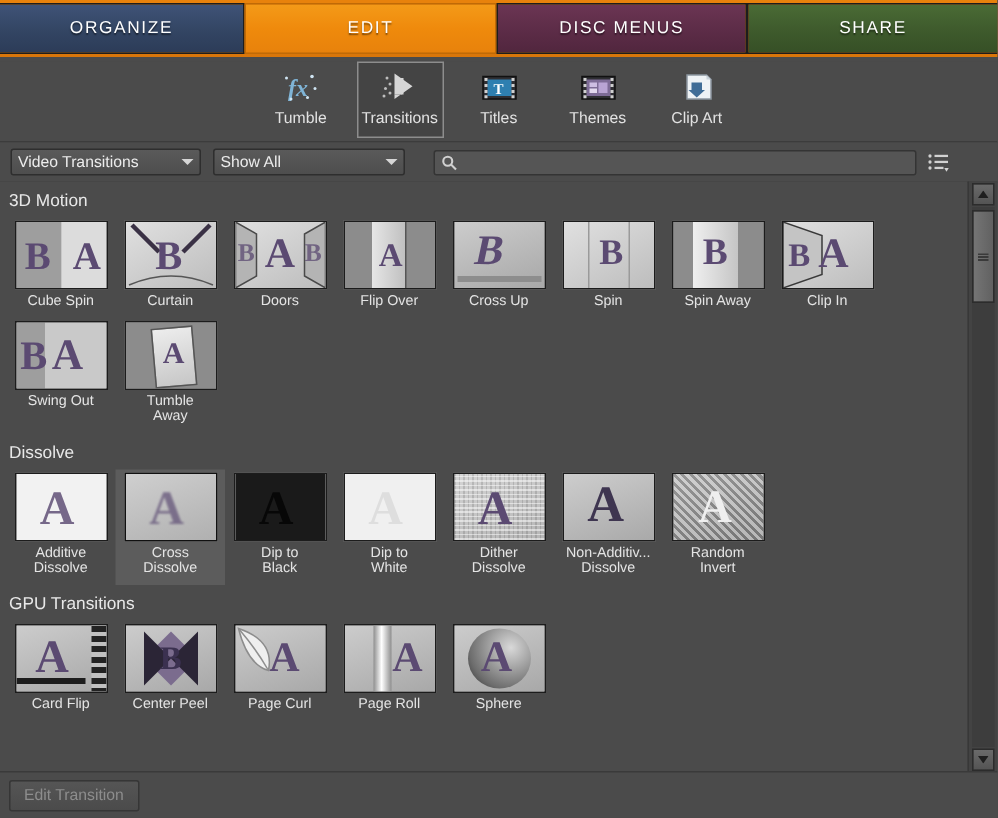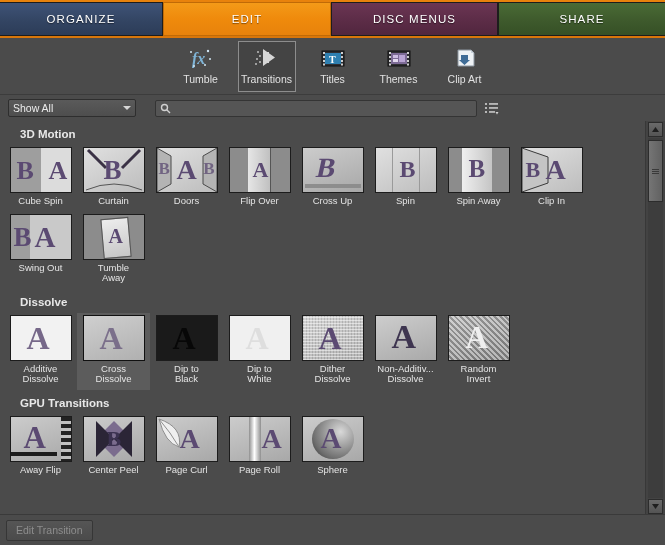--- a/index.html
+++ b/index.html
@@ -122,22 +122,21 @@
 
   
   .content{
     position:absolute;left:0;top:121px;width:645px;height:394px;
     background:#4b4b4b;
     overflow:hidden;
     box-sizing:border-box;
   }
   .grouptitle{
     font-size:11.5px;color:#e8e8e8;
-    padding:7px 0 5px 20px;
-    font-weight:bold;
+    padding:7px 0 5px 6px;
   }
   .grid{
     display:flex;flex-wrap:wrap;
     padding-left:4px;
   }
   .cell{
     width:73px;
     display:flex;flex-direction:column;align-items:center;
     padding:2px 0 5px 0;margin-right:0px;
     box-sizing:border-box;
@@ -318,20 +317,24 @@
           <path d="M6 3 H19 L22 6 V19 H6 Z" fill="#eef2f5" stroke="#8c96a0" stroke-width="1"></path>
           <path d="M19 3 L19 6 L22 6 Z" fill="#c9d2da"></path>
           <path d="M9 8 h7 v5 h2 l-5.5 5 L7 13 h2 z" fill="#3f6c96"></path>
         </svg>
       </span>
       <span class="lbl">Clip Art</span>
     </div>
   </div>
 
   <div class="filterbar">
+    <div class="combo" id="combo-cat">
+      <span class="ctext">Video Transitions</span>
+      <span class="carrow"></span>
+    </div>
     <div class="combo" id="combo-show">
       <span class="ctext">Show All</span>
       <span class="carrow"></span>
     </div>
     <div class="searchwrap">
       <span class="sicon">
         <svg width="11" height="11" viewBox="0 0 11 11">
           <circle cx="4.5" cy="4.5" r="3" fill="none" stroke="#d0d0d0" stroke-width="1.4"></circle>
           <line x1="6.7" y1="6.7" x2="10" y2="10" stroke="#d0d0d0" stroke-width="1.4"></line>
         </svg>
@@ -535,21 +538,21 @@
     <div class="grouptitle">GPU Transitions</div>
     <div class="grid">
 
       <div class="cell">
         <div class="thumb">
           <div class="bg-md"></div>
           <div style="position:absolute;right:0;top:0;width:10px;height:100%;background:repeating-linear-gradient(180deg,#222 0 4px,#c0c0c0 4px 7px);"></div>
           <div style="position:absolute;left:0;bottom:5px;width:46px;height:4px;background:#1d1d1d;"></div>
           <span class="letter" style="left:13px;top:3px;font-size:31px;">A</span>
         </div>
-        <div class="cap">Away Flip</div>
+        <div class="cap">Card Flip</div>
       </div>
 
       <div class="cell">
         <div class="thumb">
           <div class="bg-md"></div>
           <svg style="position:absolute;inset:0" width="60" height="44" viewBox="0 0 60 44">
             <path d="M30 4 L48 22 L30 40 L12 22 Z" fill="#7b6c8e"></path>
             <path d="M12 4 L30 22 L12 40 Z" fill="#2b2536"></path>
             <path d="M48 4 L30 22 L48 40 Z" fill="#2b2536"></path>
           </svg>

